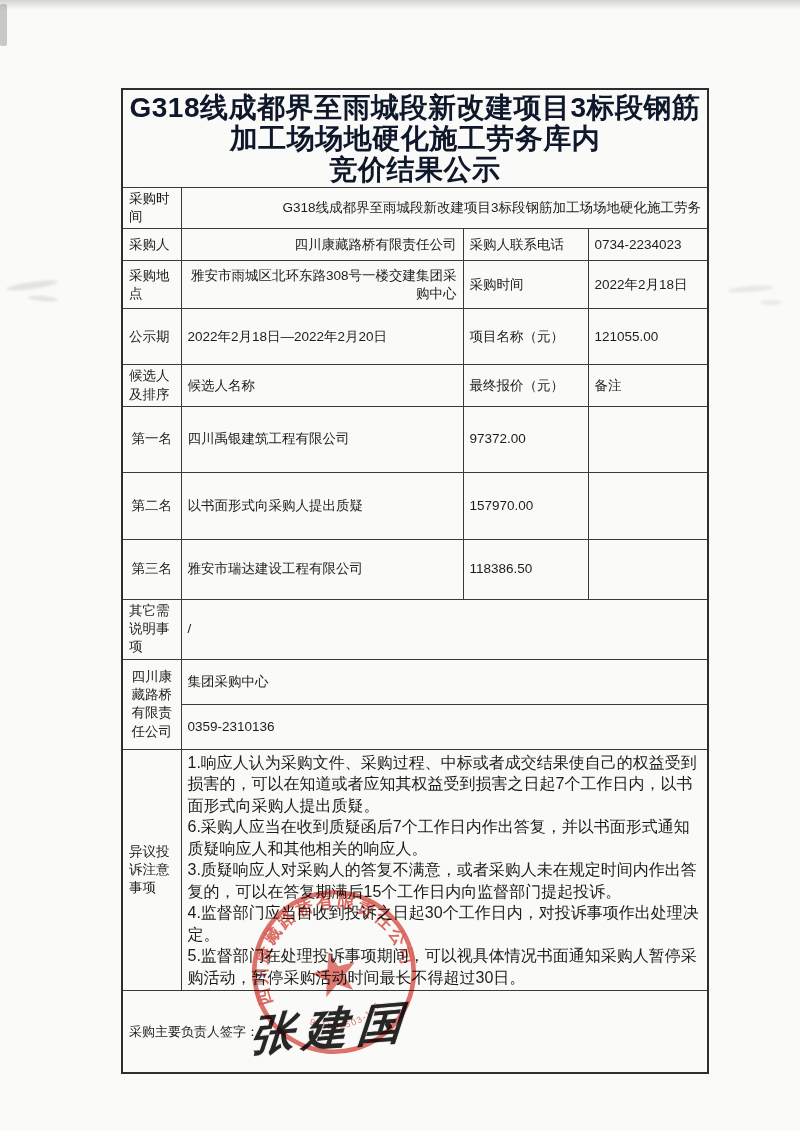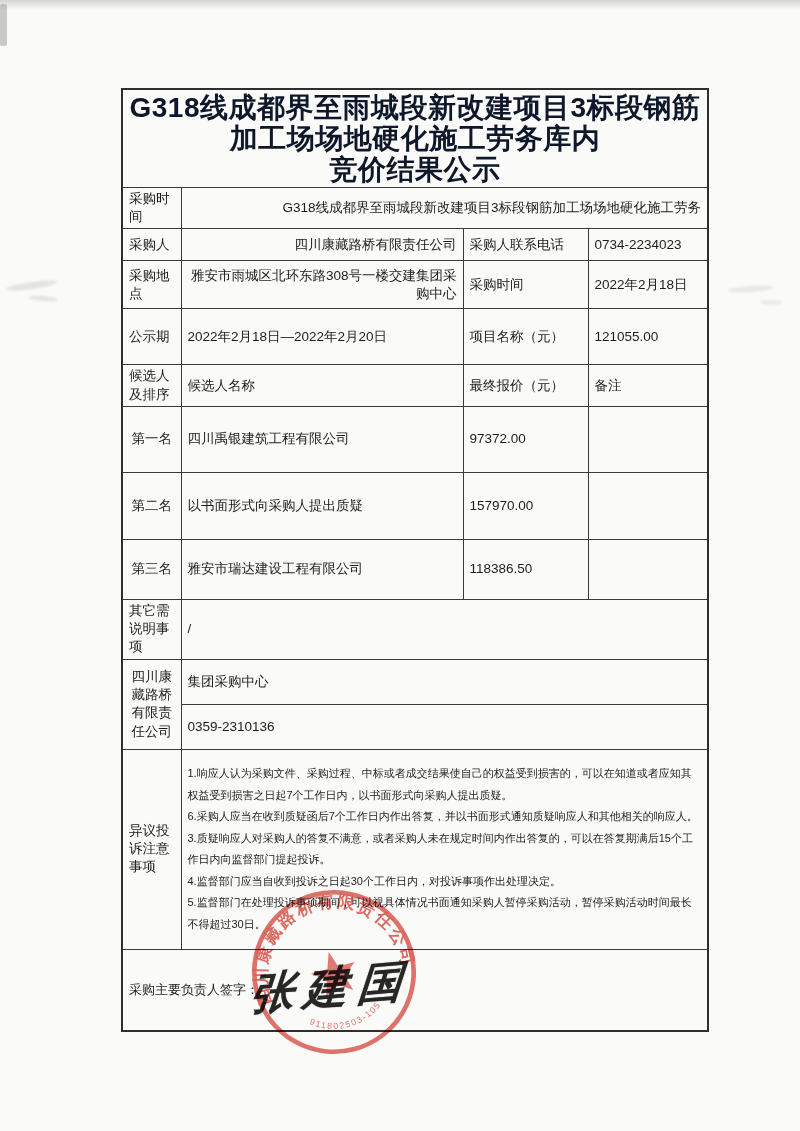--- a/index.html
+++ b/index.html
@@ -30,21 +30,21 @@
     font-size:13.5px; line-height:1.35; color:#1c1c1c;
     padding:2px 6px; vertical-align:middle; word-break:break-all;
   }
   td.lbl { text-align:left; padding:2px 3px 2px 4px; }
   td.lbl-c { text-align:center; padding:2px 2px;margin-top:31px; }
   td.val-l { text-align:right; }
   td.c { text-align:left; }
   .title-cell { text-align:center; vertical-align:middle; }
   .title-line { font-size:28px; font-weight:bold; line-height:31px; letter-spacing:.5px; color:#0f172a; }
   .objection-cell { vertical-align:middle; padding:4px 8px; }
-  .objection-cell div { font-size:11px; line-height:21.5px; text-align:left; }
+  .objection-cell div { font-size:16px; line-height:21.5px; text-align:left; }
   .sign-cell { position:relative; text-align:left; padding-left:6px; }
   .sign-label { font-size:13px; }
   .signature-ink {
     position:absolute; left:127px; top:5px; width:220px;
     font-size:44px; font-weight:bold; font-style:italic;
     color:#141414; opacity:.92; letter-spacing:10px; white-space:nowrap;
     transform:rotate(-5deg) skewX(-10deg);
     text-shadow:0 0 1px rgba(20,20,20,.6);
     mix-blend-mode:multiply;
   }

